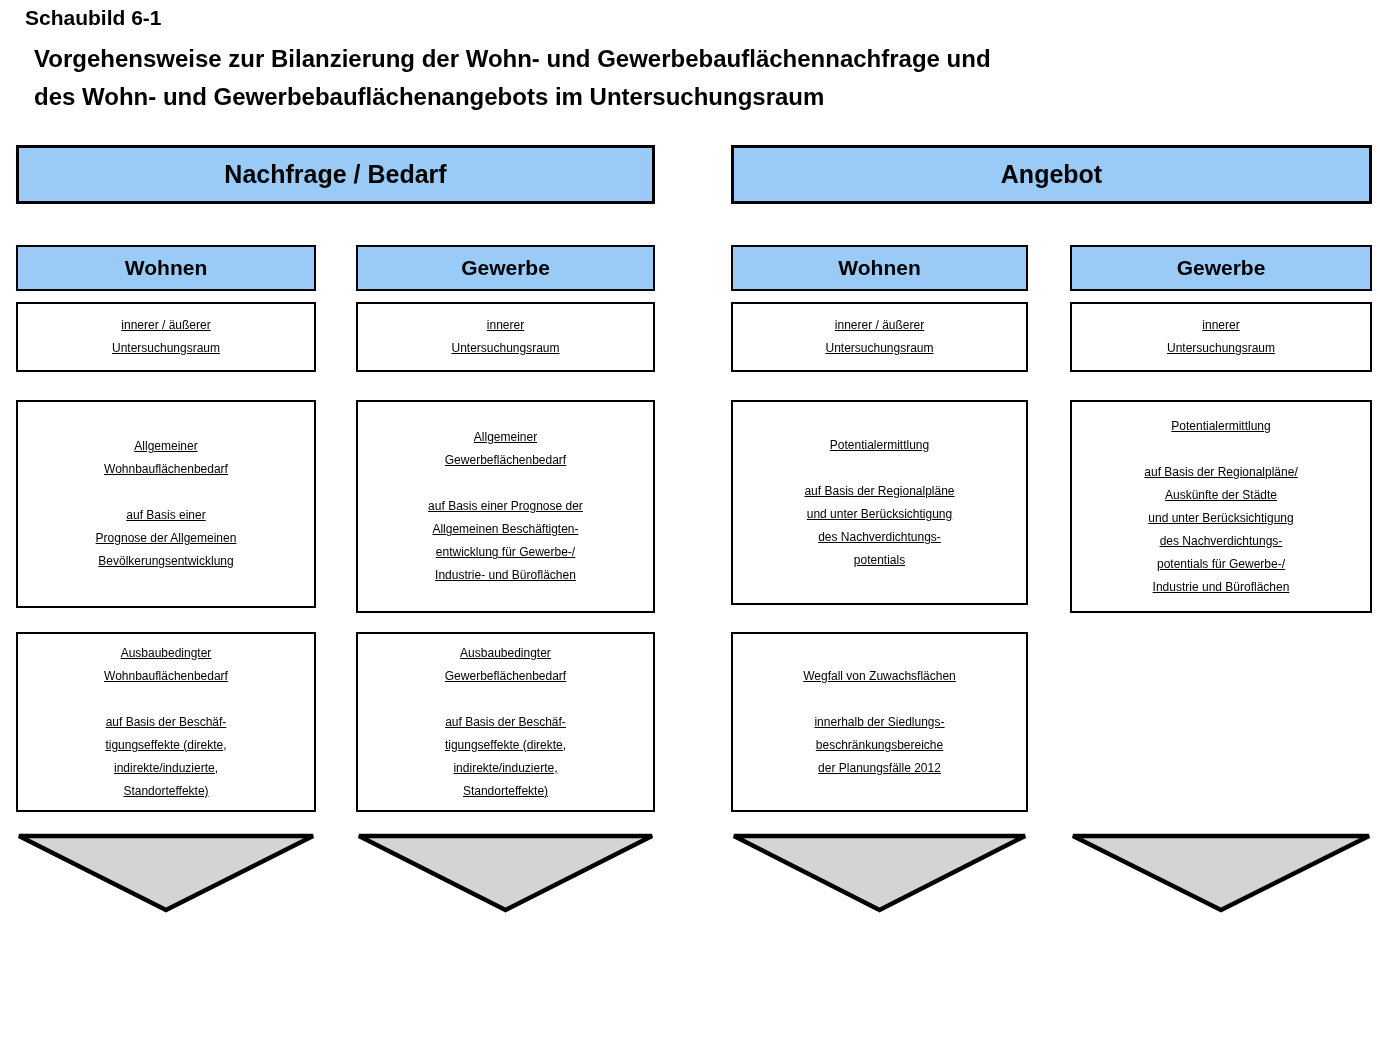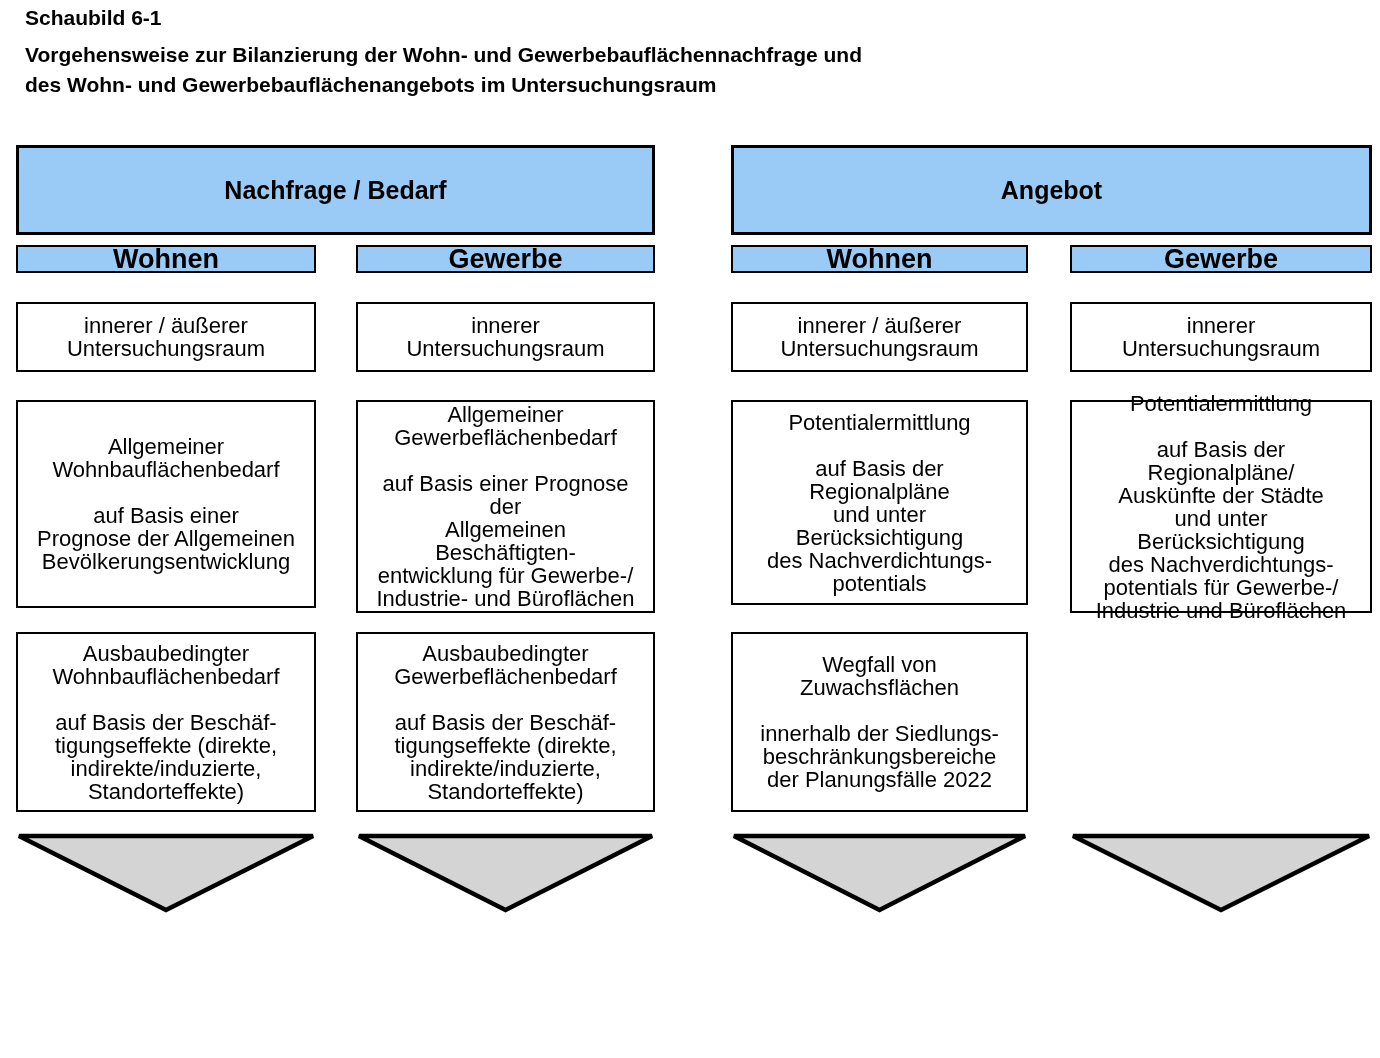--- a/index.html
+++ b/index.html
@@ -1,27 +1,27 @@
 <!DOCTYPE html>
 <html style="--blue: #9ACBF7; --gray: #D4D4D4; --border: #000000;"><head>
 <meta charset="utf-8">
 <style>
   html,body{margin:0;padding:0;background:#ffffff;}
   body{font-family:"Liberation Sans","DejaVu Sans",sans-serif;color:#000;}
   .canvas{position:relative;width:1380px;height:1058px;background:#ffffff;overflow:hidden;}
   .lines{white-space:pre-line;}
   .fig-label{position:absolute;left:25px;top:6px;font-size:21px;font-weight:bold;}
-  .fig-title{position:absolute;left:25px;top:40px;font-size:21px;font-weight:bold;line-height:30px;}
-  .grp-header{position:absolute;top:145px;height:90px;background:var(--blue);border:3px solid var(--border);
+  .fig-title{position:absolute;left:34px;top:40px;font-size:24px;font-weight:bold;line-height:38px;}
+  .grp-header{position:absolute;top:145px;height:59px;background:var(--blue);border:3px solid var(--border);
     display:flex;align-items:center;justify-content:center;font-size:25px;font-weight:bold;box-sizing:border-box;}
-  .subhdr{position:absolute;top:245px;height:28px;background:var(--blue);border:2px solid var(--border);
-    display:flex;align-items:center;justify-content:center;font-size:27px;font-weight:bold;box-sizing:border-box;}
+  .subhdr{position:absolute;top:245px;height:46px;background:var(--blue);border:2px solid var(--border);
+    display:flex;align-items:center;justify-content:center;font-size:21px;font-weight:bold;box-sizing:border-box;}
   .box{position:absolute;background:#ffffff;border:2px solid var(--border);
     display:flex;align-items:center;justify-content:center;text-align:center;
-    font-size:22px;line-height:23px;box-sizing:border-box;padding:2px 16px;}
+    font-size:12px;line-height:23px;box-sizing:border-box;padding:2px 16px;text-decoration:underline;}
   .tri{position:absolute;top:833px;height:80px;}
   .tri svg{display:block;width:100%;height:100%;}
   .tri polygon{fill:var(--gray);stroke:var(--border);stroke-width:4.5;vector-effect:non-scaling-stroke;stroke-linejoin:miter;}
   .footer{position:absolute;left:16px;top:936px;width:1356px;height:104px;background:var(--blue);
     border:3px solid var(--border);display:flex;align-items:center;justify-content:center;text-align:center;
     font-weight:bold;font-size:25px;line-height:30px;box-sizing:border-box;}
   
   .c1{left:16px;width:300px;} .c2{left:356px;width:299px;} .c3{left:731px;width:297px;} .c4{left:1070px;width:302px;}
 </style>
 </head>
@@ -89,21 +89,21 @@
 Gewerbeflächenbedarf
 
 auf Basis der Beschäf-
 tigungseffekte (direkte,
 indirekte/induzierte,
 Standorteffekte)</div>
   <div class="box lines c3" style="top:632px;height:180px;">Wegfall von Zuwachsflächen
 
 innerhalb der Siedlungs-
 beschränkungsbereiche
-der Planungsfälle 2022</div>
+der Planungsfälle 2012</div>
 
   <div class="tri c1">
     <svg viewBox="0 0 100 80" preserveAspectRatio="none" aria-hidden="true">
         <polygon points="1,3 99,3 50,77"></polygon>
       </svg>
   </div>
   <div class="tri c2">
     <svg viewBox="0 0 100 80" preserveAspectRatio="none" aria-hidden="true">
         <polygon points="1,3 99,3 50,77"></polygon>
       </svg>

